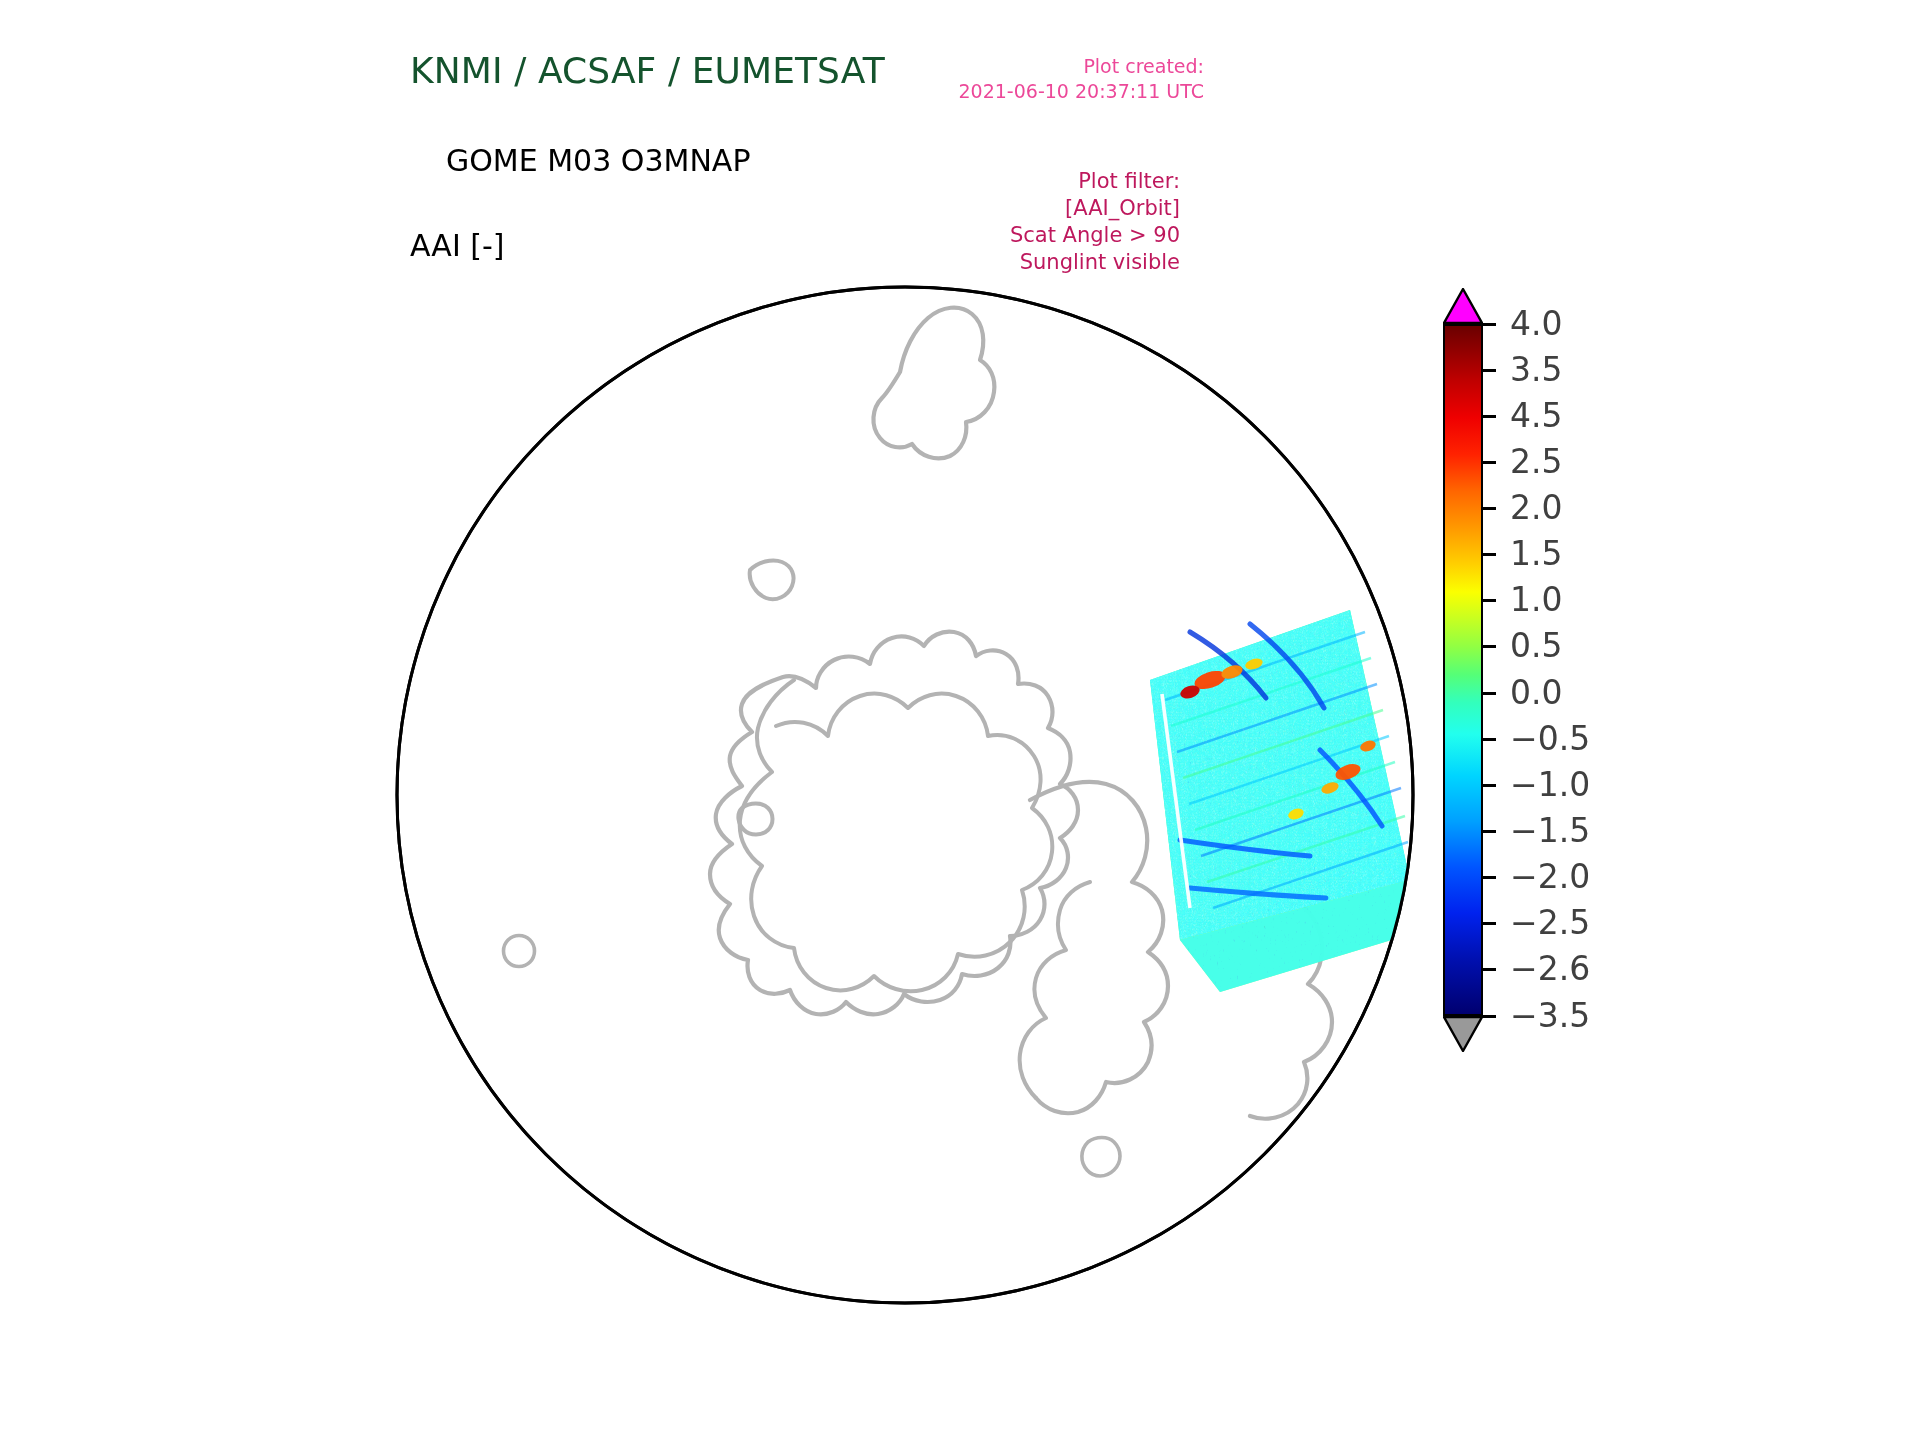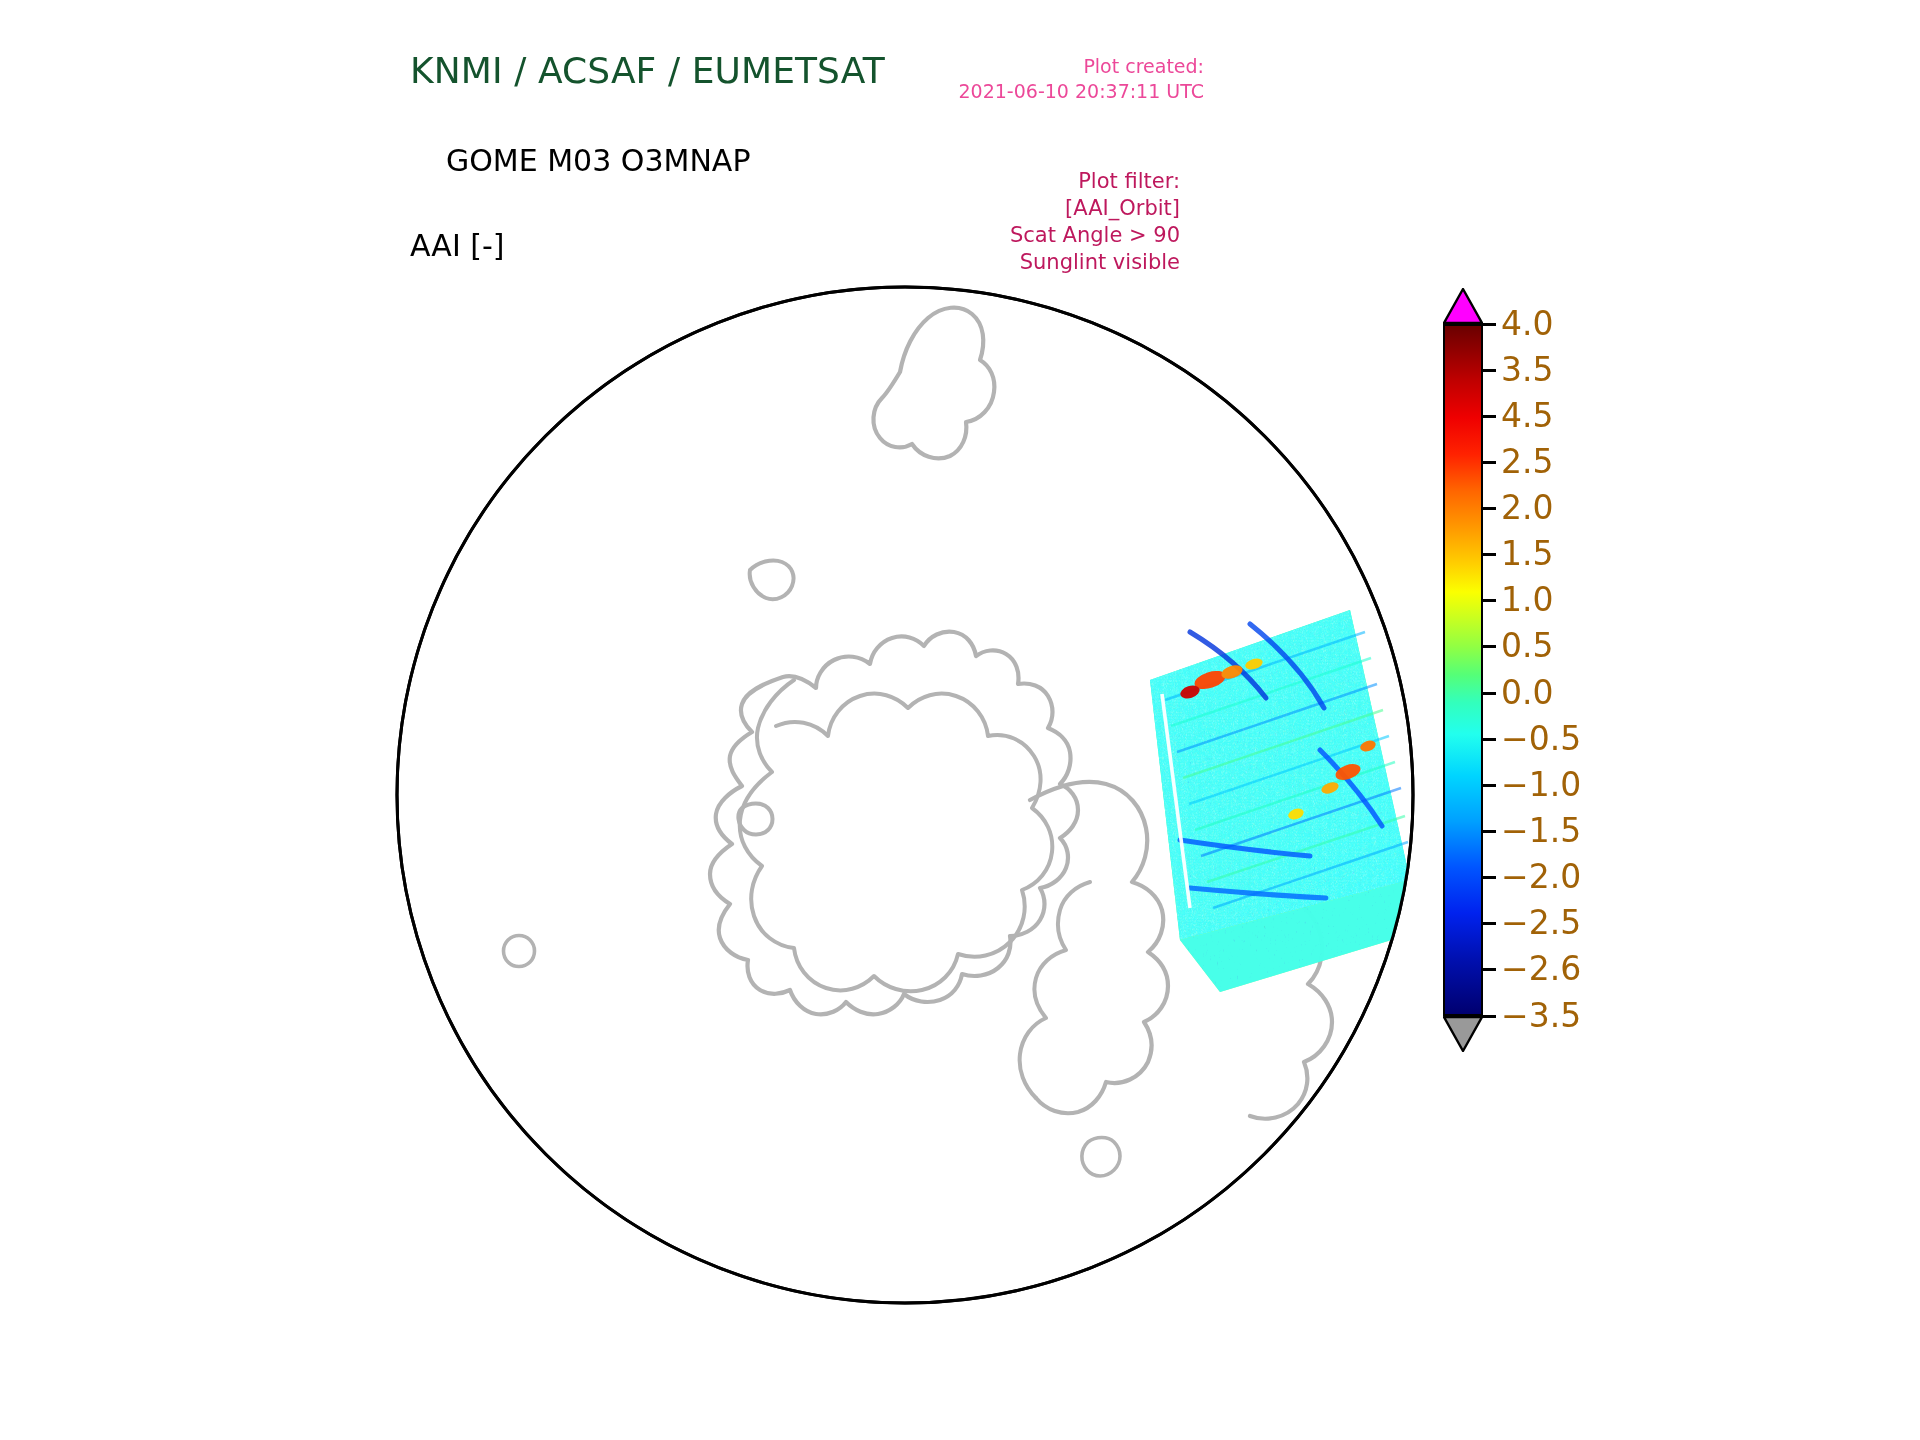--- a/index.html
+++ b/index.html
@@ -128,23 +128,23 @@
     height: 0;
     display: flex;
     align-items: center;
   }
   .cb-tick-line {
     width: 13px;
     height: 3px;
     background: #000000;
   }
   .cb-tick-label {
-    margin-left: 5px;
+    margin-left: 14px;
     font-size: 33px;
-    color: #a16207;
+    color: #404040;
     white-space: nowrap;
     transform: translateY(-1px);
   }
 </style>
 </head>
 <body>
 
 <div id="org-title">KNMI / ACSAF / EUMETSAT</div>
 
 <div id="plot-created-block">

